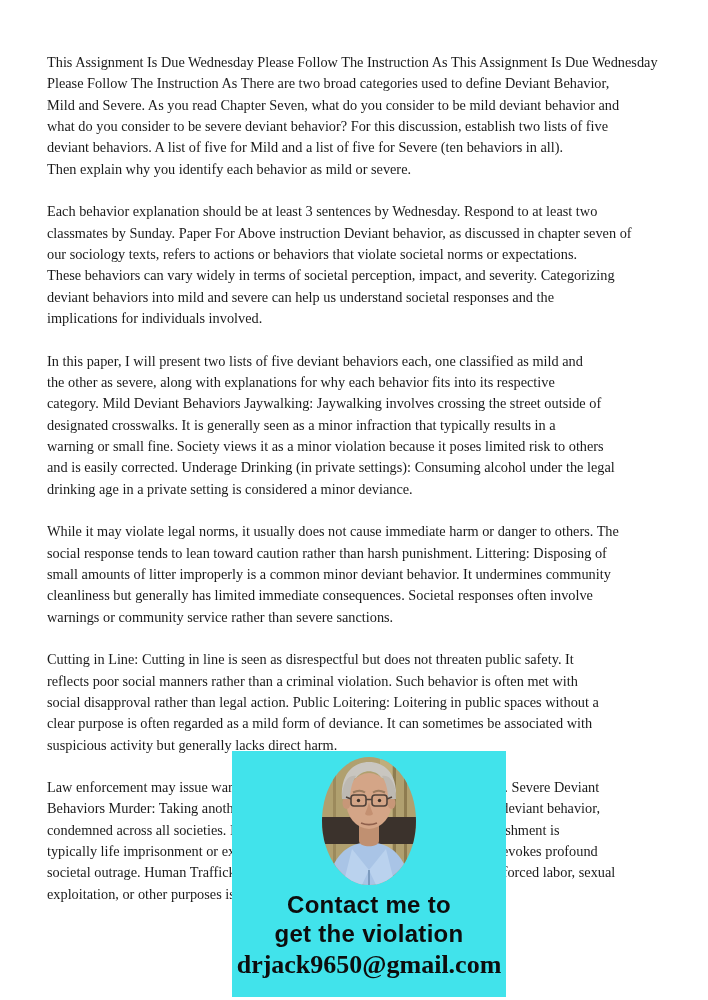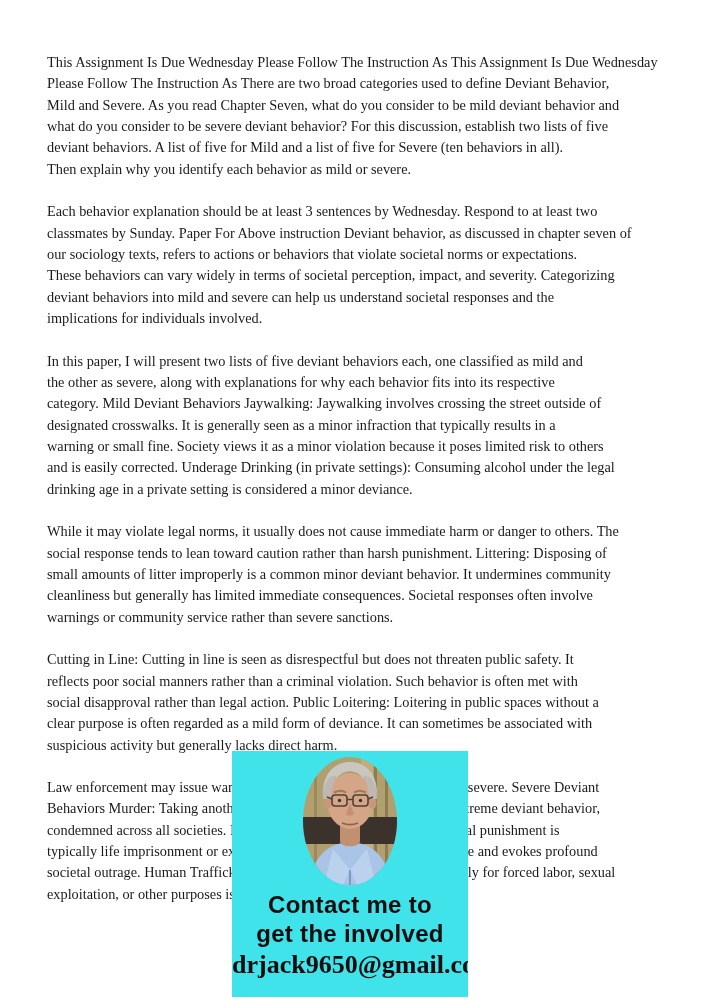--- a/index.html
+++ b/index.html
@@ -29,21 +29,21 @@
     line-height: 21.33px;
     color: #1a1a1a;
   }
   .doc p {
     margin: 0 0 21.33px 0;
   }
   .ad {
     position: absolute;
     left: 232px;
     top: 731px;
-    width: 236px;
+    width: 274px;
     height: 246px;
     background: #41E3EB;
     text-align: center;
     overflow: hidden;
   }
   .ad svg {
     display: block;
     margin: 6px auto 0 auto;
   }
   .ad-line {
@@ -111,17 +111,17 @@
         <rect x="50" y="38" width="15" height="11" rx="3" fill="none" stroke="#4e4038" stroke-width="1.6"></rect>
         <path d="M44,42.5 h6" stroke="#4e4038" stroke-width="1.6"></path>
         <path d="M29,42 L24,40 M65,42 L70,40" stroke="#4e4038" stroke-width="1.4"></path>
         <circle cx="36.5" cy="43.5" r="1.7" fill="#3c3028"></circle>
         <circle cx="57.5" cy="43.5" r="1.7" fill="#3c3028"></circle>
         <path d="M47,45 C46,50 44,54 43,57 C45,59 49,59 51,57 C50,54 48,50 47,45" fill="#c49071"></path>
         <path d="M39,66 C44,68 50,68 55,66" stroke="#8f604c" stroke-width="1.8" fill="none"></path>
       </g>
     </svg>
     <div class="ad-line first">Contact me to</div>
-    <div class="ad-line">get the involved</div>
+    <div class="ad-line">get the violation</div>
     <div class="ad-email">drjack9650@gmail.com</div>
   </div>
 
 </div>
 
 </body></html>

